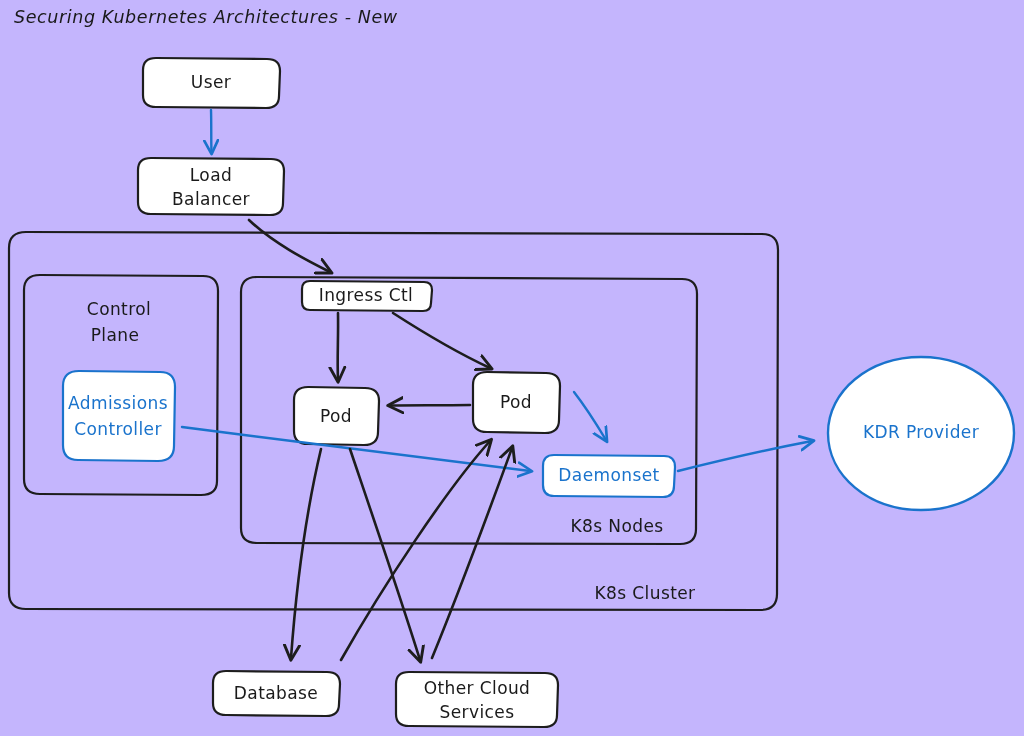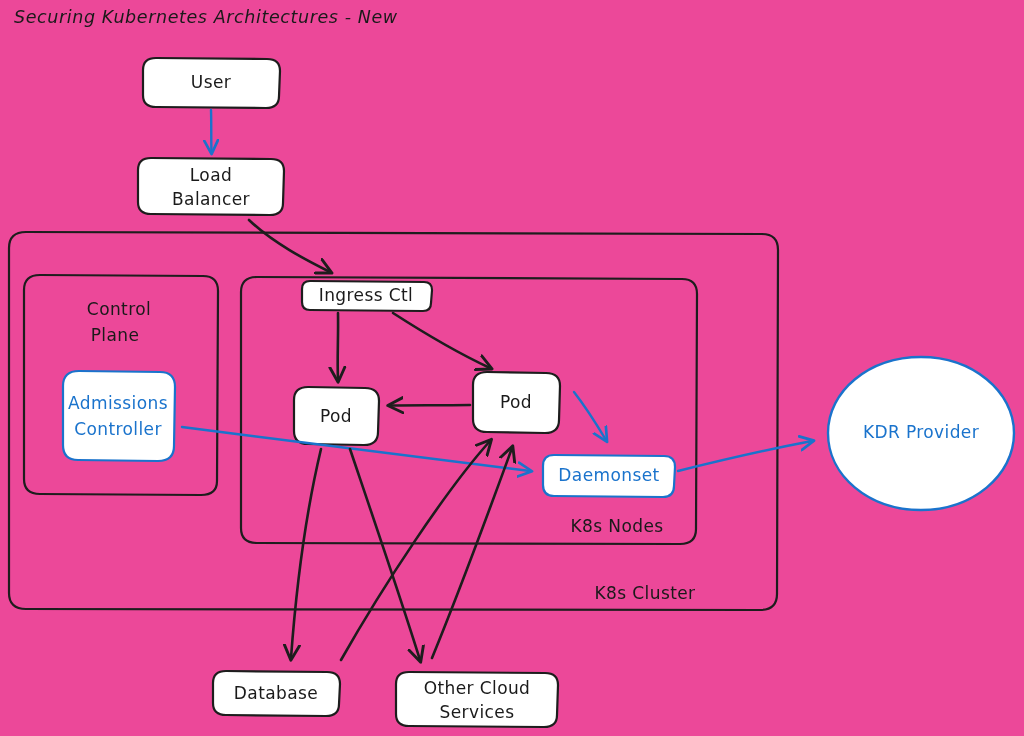--- a/index.html
+++ b/index.html
@@ -8,21 +8,21 @@
     padding: 0;
     background: #ffffff;
   }
   body {
     font-family: "DejaVu Sans", sans-serif;
   }
   #canvas {
     position: relative;
     width: 1024px;
     height: 736px;
-    background: #ec4899;
+    background: #c4b5fd;
     overflow: hidden;
   }
   #diagram-svg {
     position: absolute;
     left: 0;
     top: 0;
     width: 1024px;
     height: 736px;
   }
   .hand-text {

